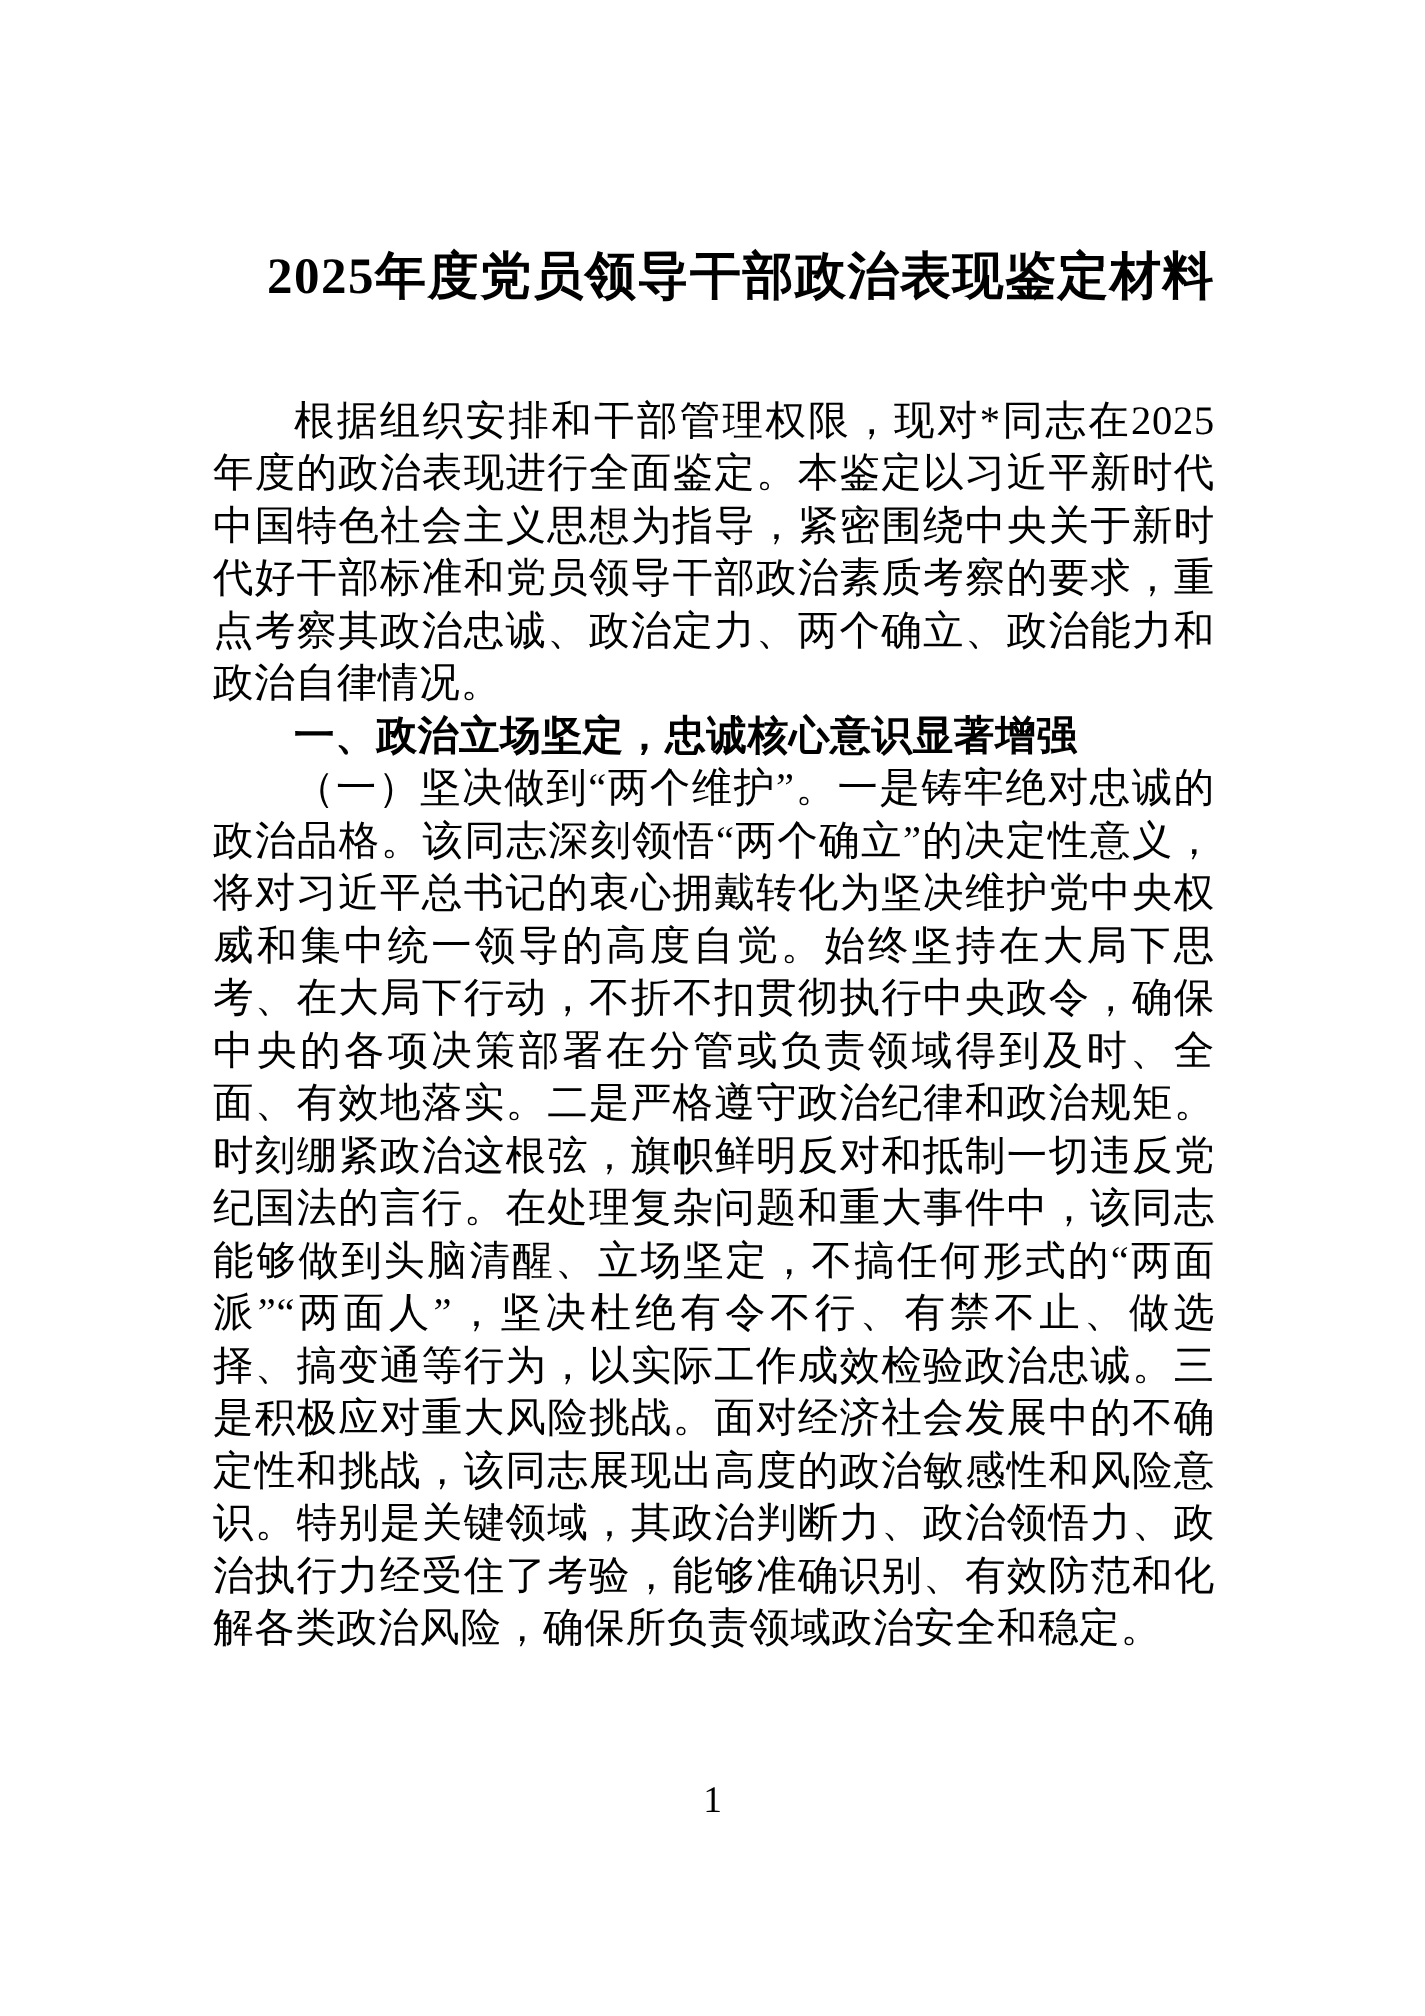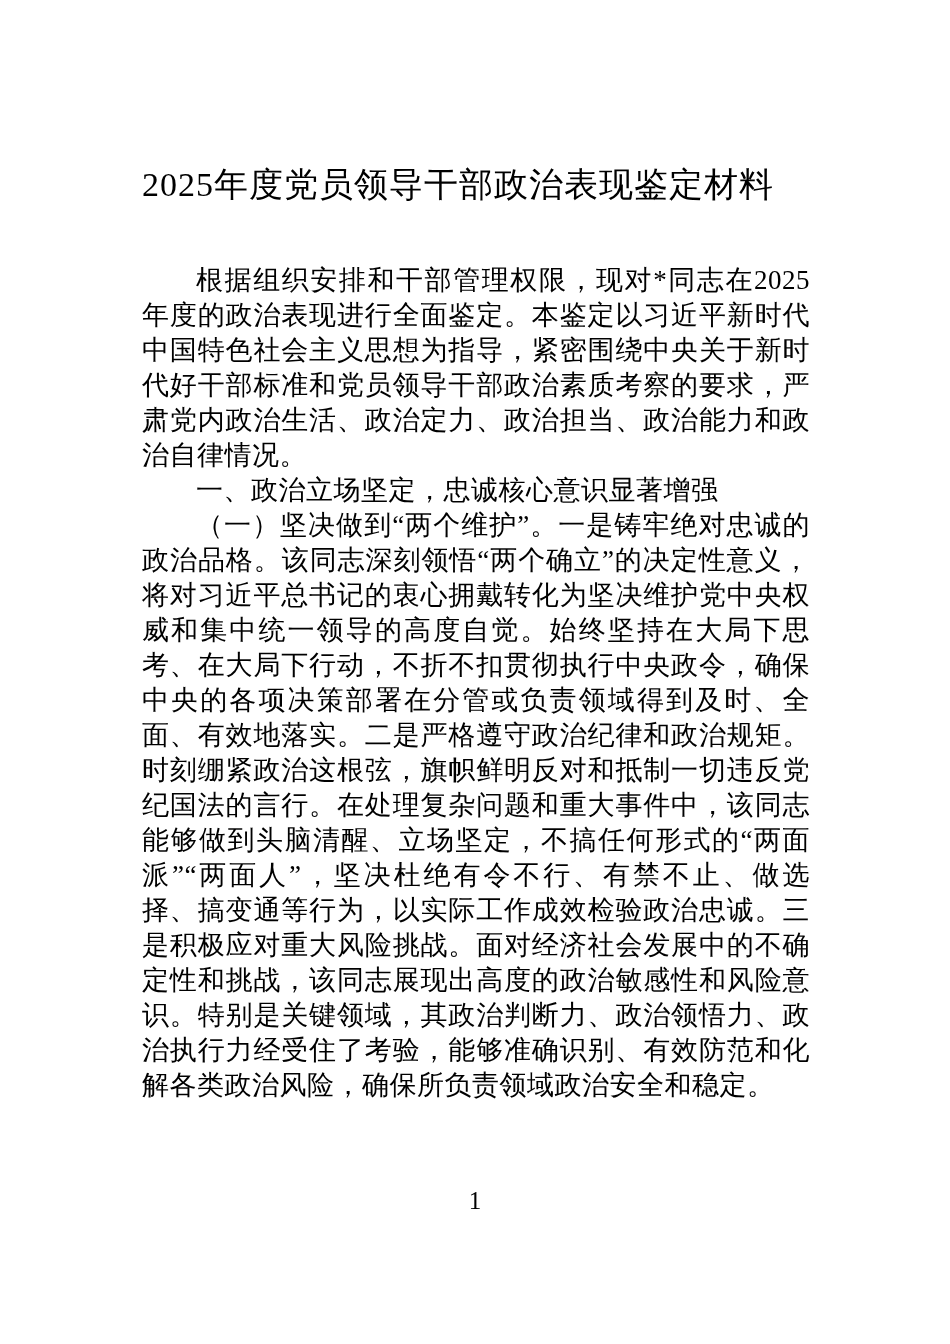--- a/index.html
+++ b/index.html
@@ -19,55 +19,55 @@
       box-sizing: border-box;
       width: 950px;
       height: 1344px;
       padding: 162px 140px 0 142px;
       background: #ffffff;
     }
     .doc-title {
       margin: 0 0 55px 0;
       font-size: 34px;
       line-height: 46px;
-      font-weight: normal;
-      text-align: left;
+      font-weight: bold;
+      text-align: right;
       letter-spacing: 1px;
     }
     .para {
       margin: 0;
       font-size: 27px;
       line-height: 35px;
       text-indent: 2em;
       text-align: justify;
       text-justify: inter-character;
       word-break: break-all;
       letter-spacing: 0.5px;
     }
     .para.heading {
-      font-weight: normal;
+      font-weight: bold;
     }
     .page-number {
       position: absolute;
       top: 1186px;
       left: 0;
       width: 950px;
       text-align: center;
       font-size: 25px;
       line-height: 30px;
     }
   </style>
 </head>
 <body>
 
 <div class="page">
 
   <h1 class="doc-title">2025年度党员领导干部政治表现鉴定材料</h1>
 
-  <p class="para">根据组织安排和干部管理权限，现对*同志在2025年度的政治表现进行全面鉴定。本鉴定以习近平新时代中国特色社会主义思想为指导，紧密围绕中央关于新时代好干部标准和党员领导干部政治素质考察的要求，严肃党内政治生活、政治定力、政治担当、政治能力和政治自律情况。</p>
+  <p class="para">根据组织安排和干部管理权限，现对*同志在2025年度的政治表现进行全面鉴定。本鉴定以习近平新时代中国特色社会主义思想为指导，紧密围绕中央关于新时代好干部标准和党员领导干部政治素质考察的要求，重点考察其政治忠诚、政治定力、两个确立、政治能力和政治自律情况。</p>
 
   <p class="para heading">一、政治立场坚定，忠诚核心意识显著增强</p>
 
   <p class="para">（一）坚决做到“两个维护”。一是铸牢绝对忠诚的政治品格。该同志深刻领悟“两个确立”的决定性意义，将对习近平总书记的衷心拥戴转化为坚决维护党中央权威和集中统一领导的高度自觉。始终坚持在大局下思考、在大局下行动，不折不扣贯彻执行中央政令，确保中央的各项决策部署在分管或负责领域得到及时、全面、有效地落实。二是严格遵守政治纪律和政治规矩。时刻绷紧政治这根弦，旗帜鲜明反对和抵制一切违反党纪国法的言行。在处理复杂问题和重大事件中，该同志能够做到头脑清醒、立场坚定，不搞任何形式的“两面派”“两面人”，坚决杜绝有令不行、有禁不止、做选择、搞变通等行为，以实际工作成效检验政治忠诚。三是积极应对重大风险挑战。面对经济社会发展中的不确定性和挑战，该同志展现出高度的政治敏感性和风险意识。特别是关键领域，其政治判断力、政治领悟力、政治执行力经受住了考验，能够准确识别、有效防范和化解各类政治风险，确保所负责领域政治安全和稳定。</p>
 
 
   <div class="page-number">1</div>
 
 </div>
 

